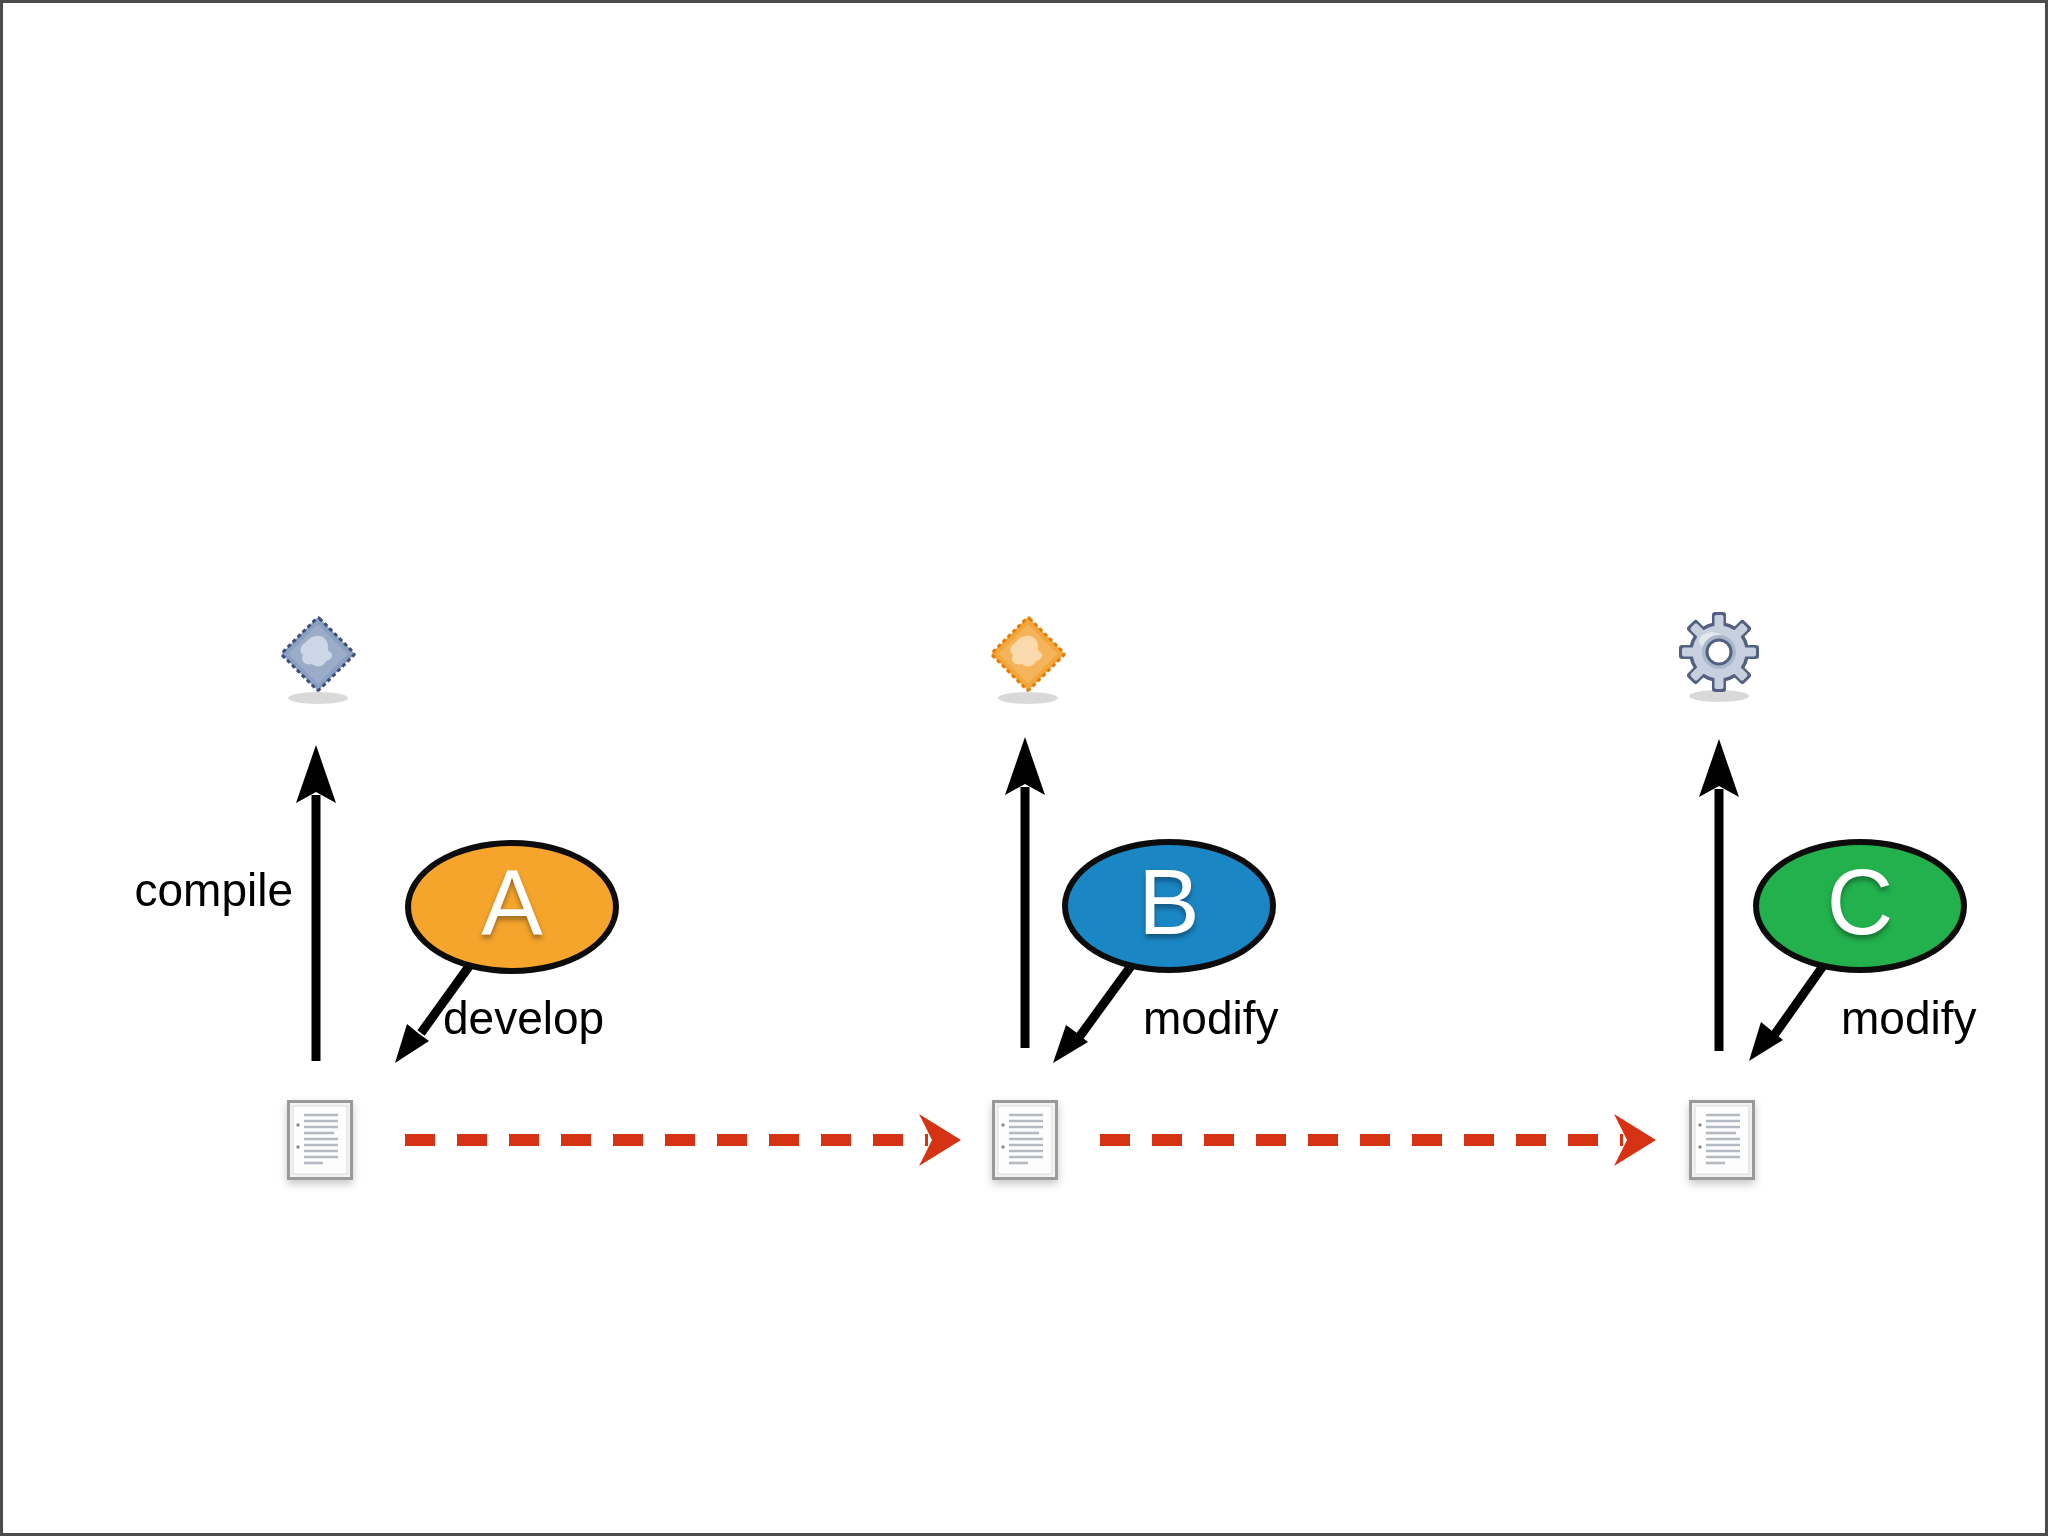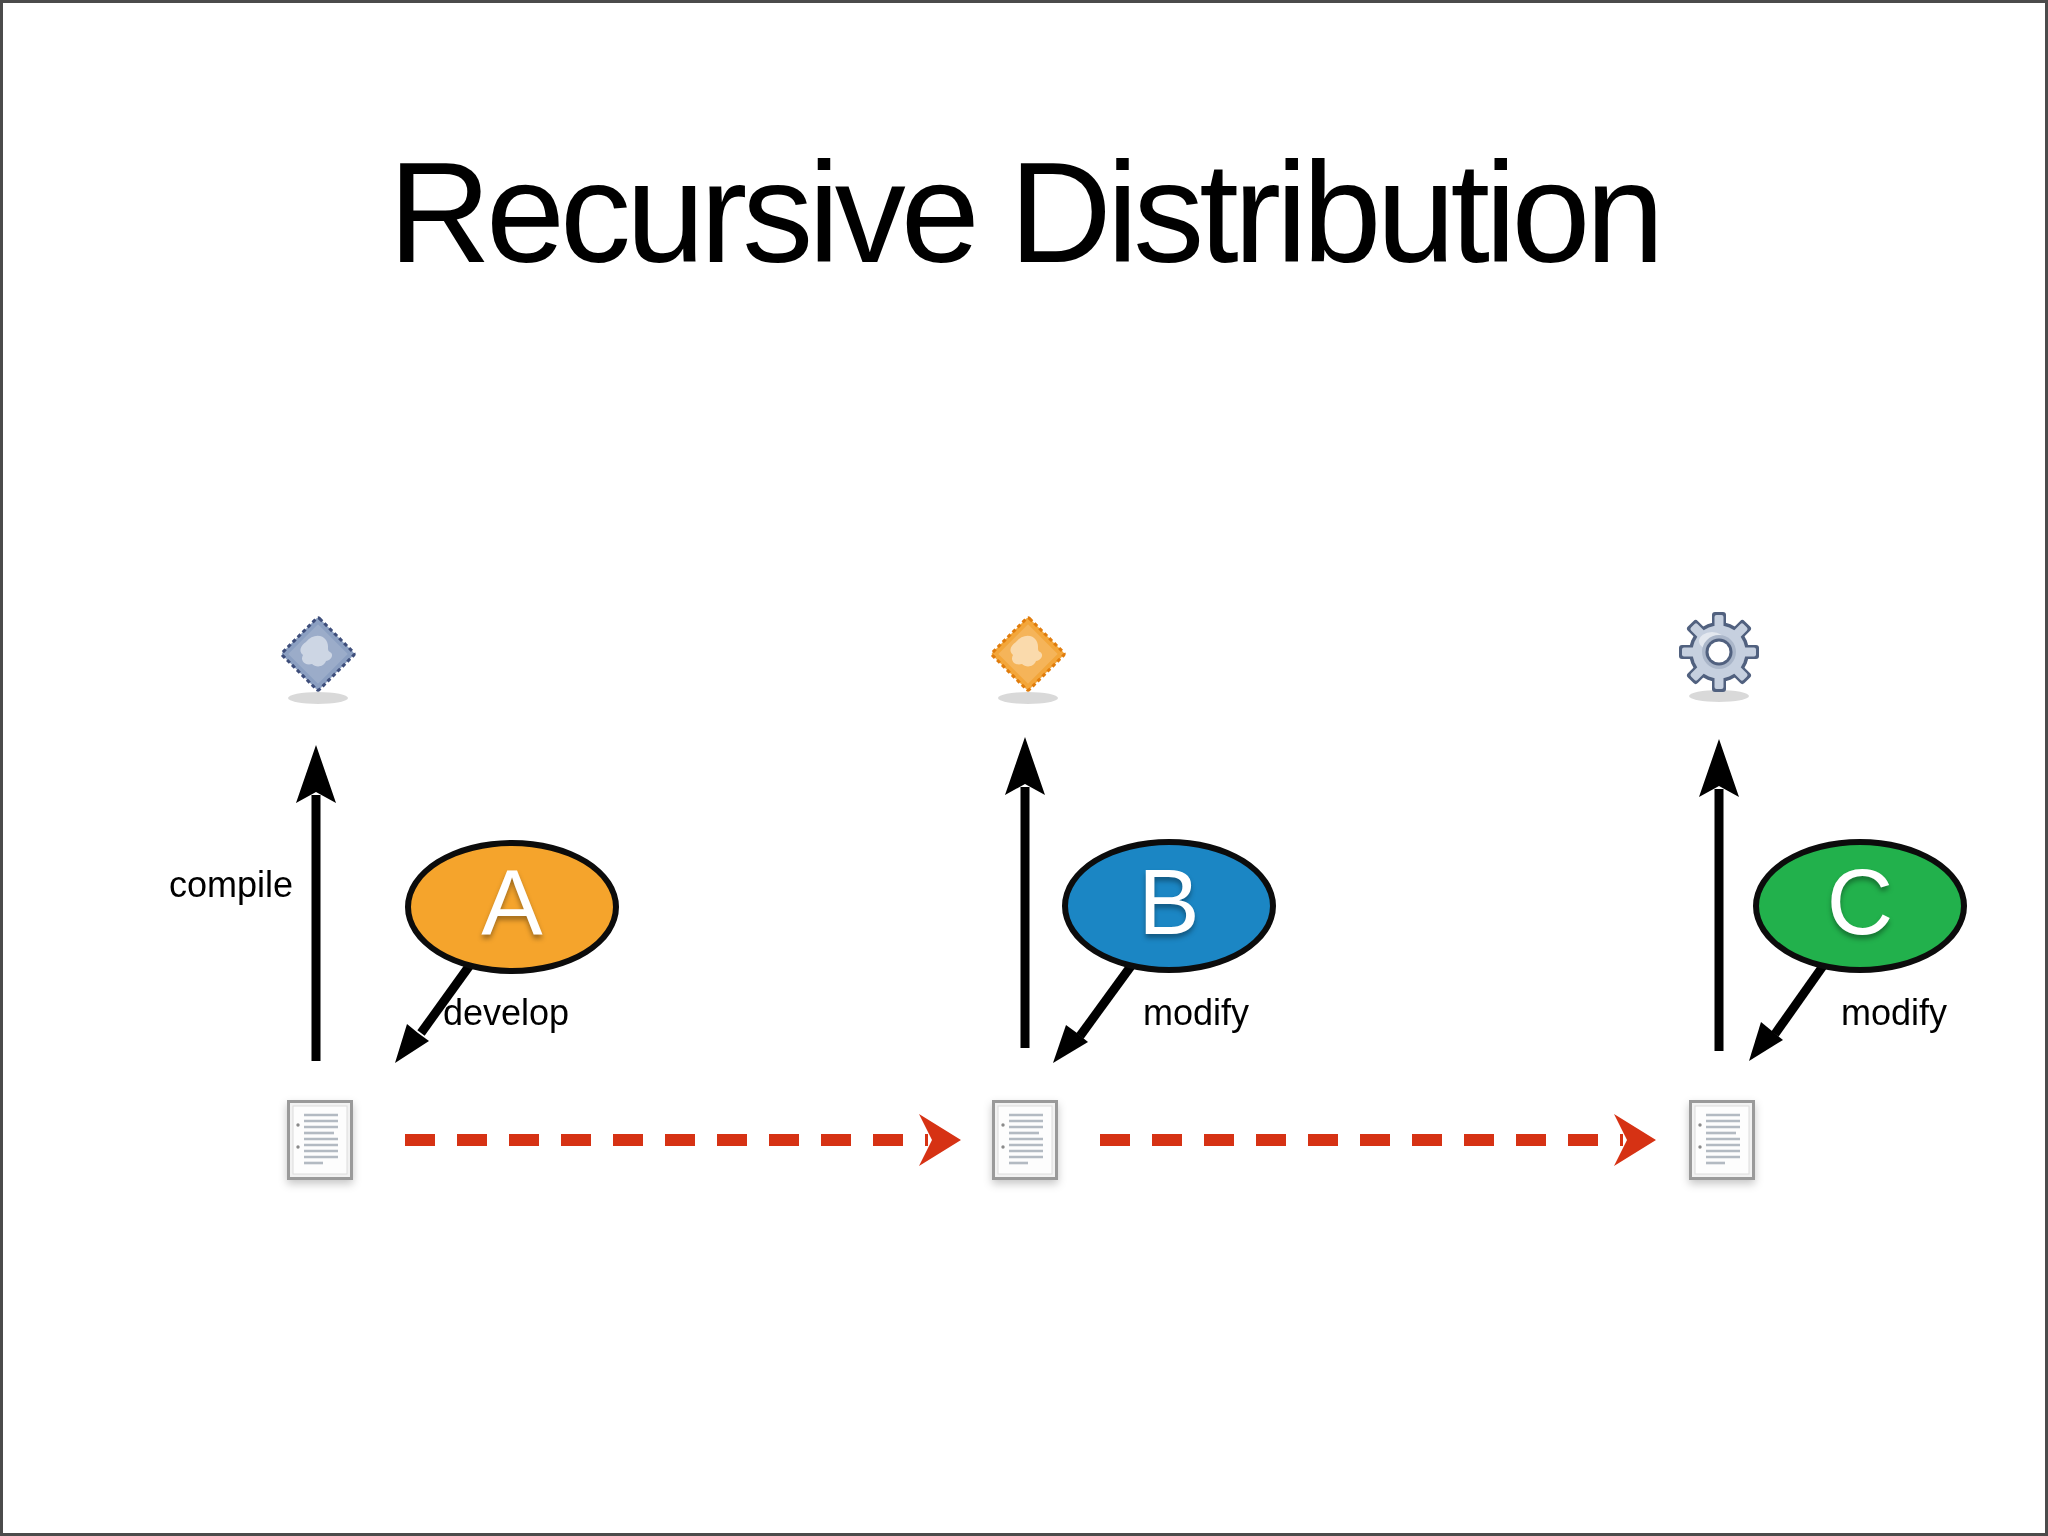--- a/index.html
+++ b/index.html
@@ -18,21 +18,21 @@
     left:0;top:128px;width:100%;
     text-align:center;
     font-size:142px;
     letter-spacing:-5px;
     font-weight:400;
     color:#000;
     white-space:nowrap;
   }
   .label{
     position:absolute;
-    font-size:36px;
+    font-size:46px;
     line-height:1.1;
     color:#000;
     white-space:nowrap;
   }
   .label.compile{left:60px;top:862px;width:230px;text-align:right;}
   .label.develop{left:440px;top:990px;}
   .label.modify-b{left:1140px;top:990px;}
   .label.modify-c{left:1838px;top:990px;}
   .actor{
     position:absolute;
@@ -59,21 +59,20 @@
   .doc.d1{left:284px;top:1097px;}
   .doc.d2{left:989px;top:1097px;}
   .doc.d3{left:1686px;top:1097px;}
   #arrow-layer{position:absolute;left:0;top:0;width:2048px;height:1536px;pointer-events:none;}
 </style>
 </head>
 <body>
 
 <div id="slide">
 
-  <div class="title">Recursive Distribution</div>
 
   <svg id="arrow-layer" viewBox="0 0 2048 1536">
 
     <g>
       <line x1="313" y1="1058" x2="313" y2="792" stroke="#000" stroke-width="9"></line>
       <polygon points="313,742 293,800 313,789 333,800" fill="#000"></polygon>
     </g>
 
     <g>
       <line x1="1022" y1="1045" x2="1022" y2="784" stroke="#000" stroke-width="9"></line>

